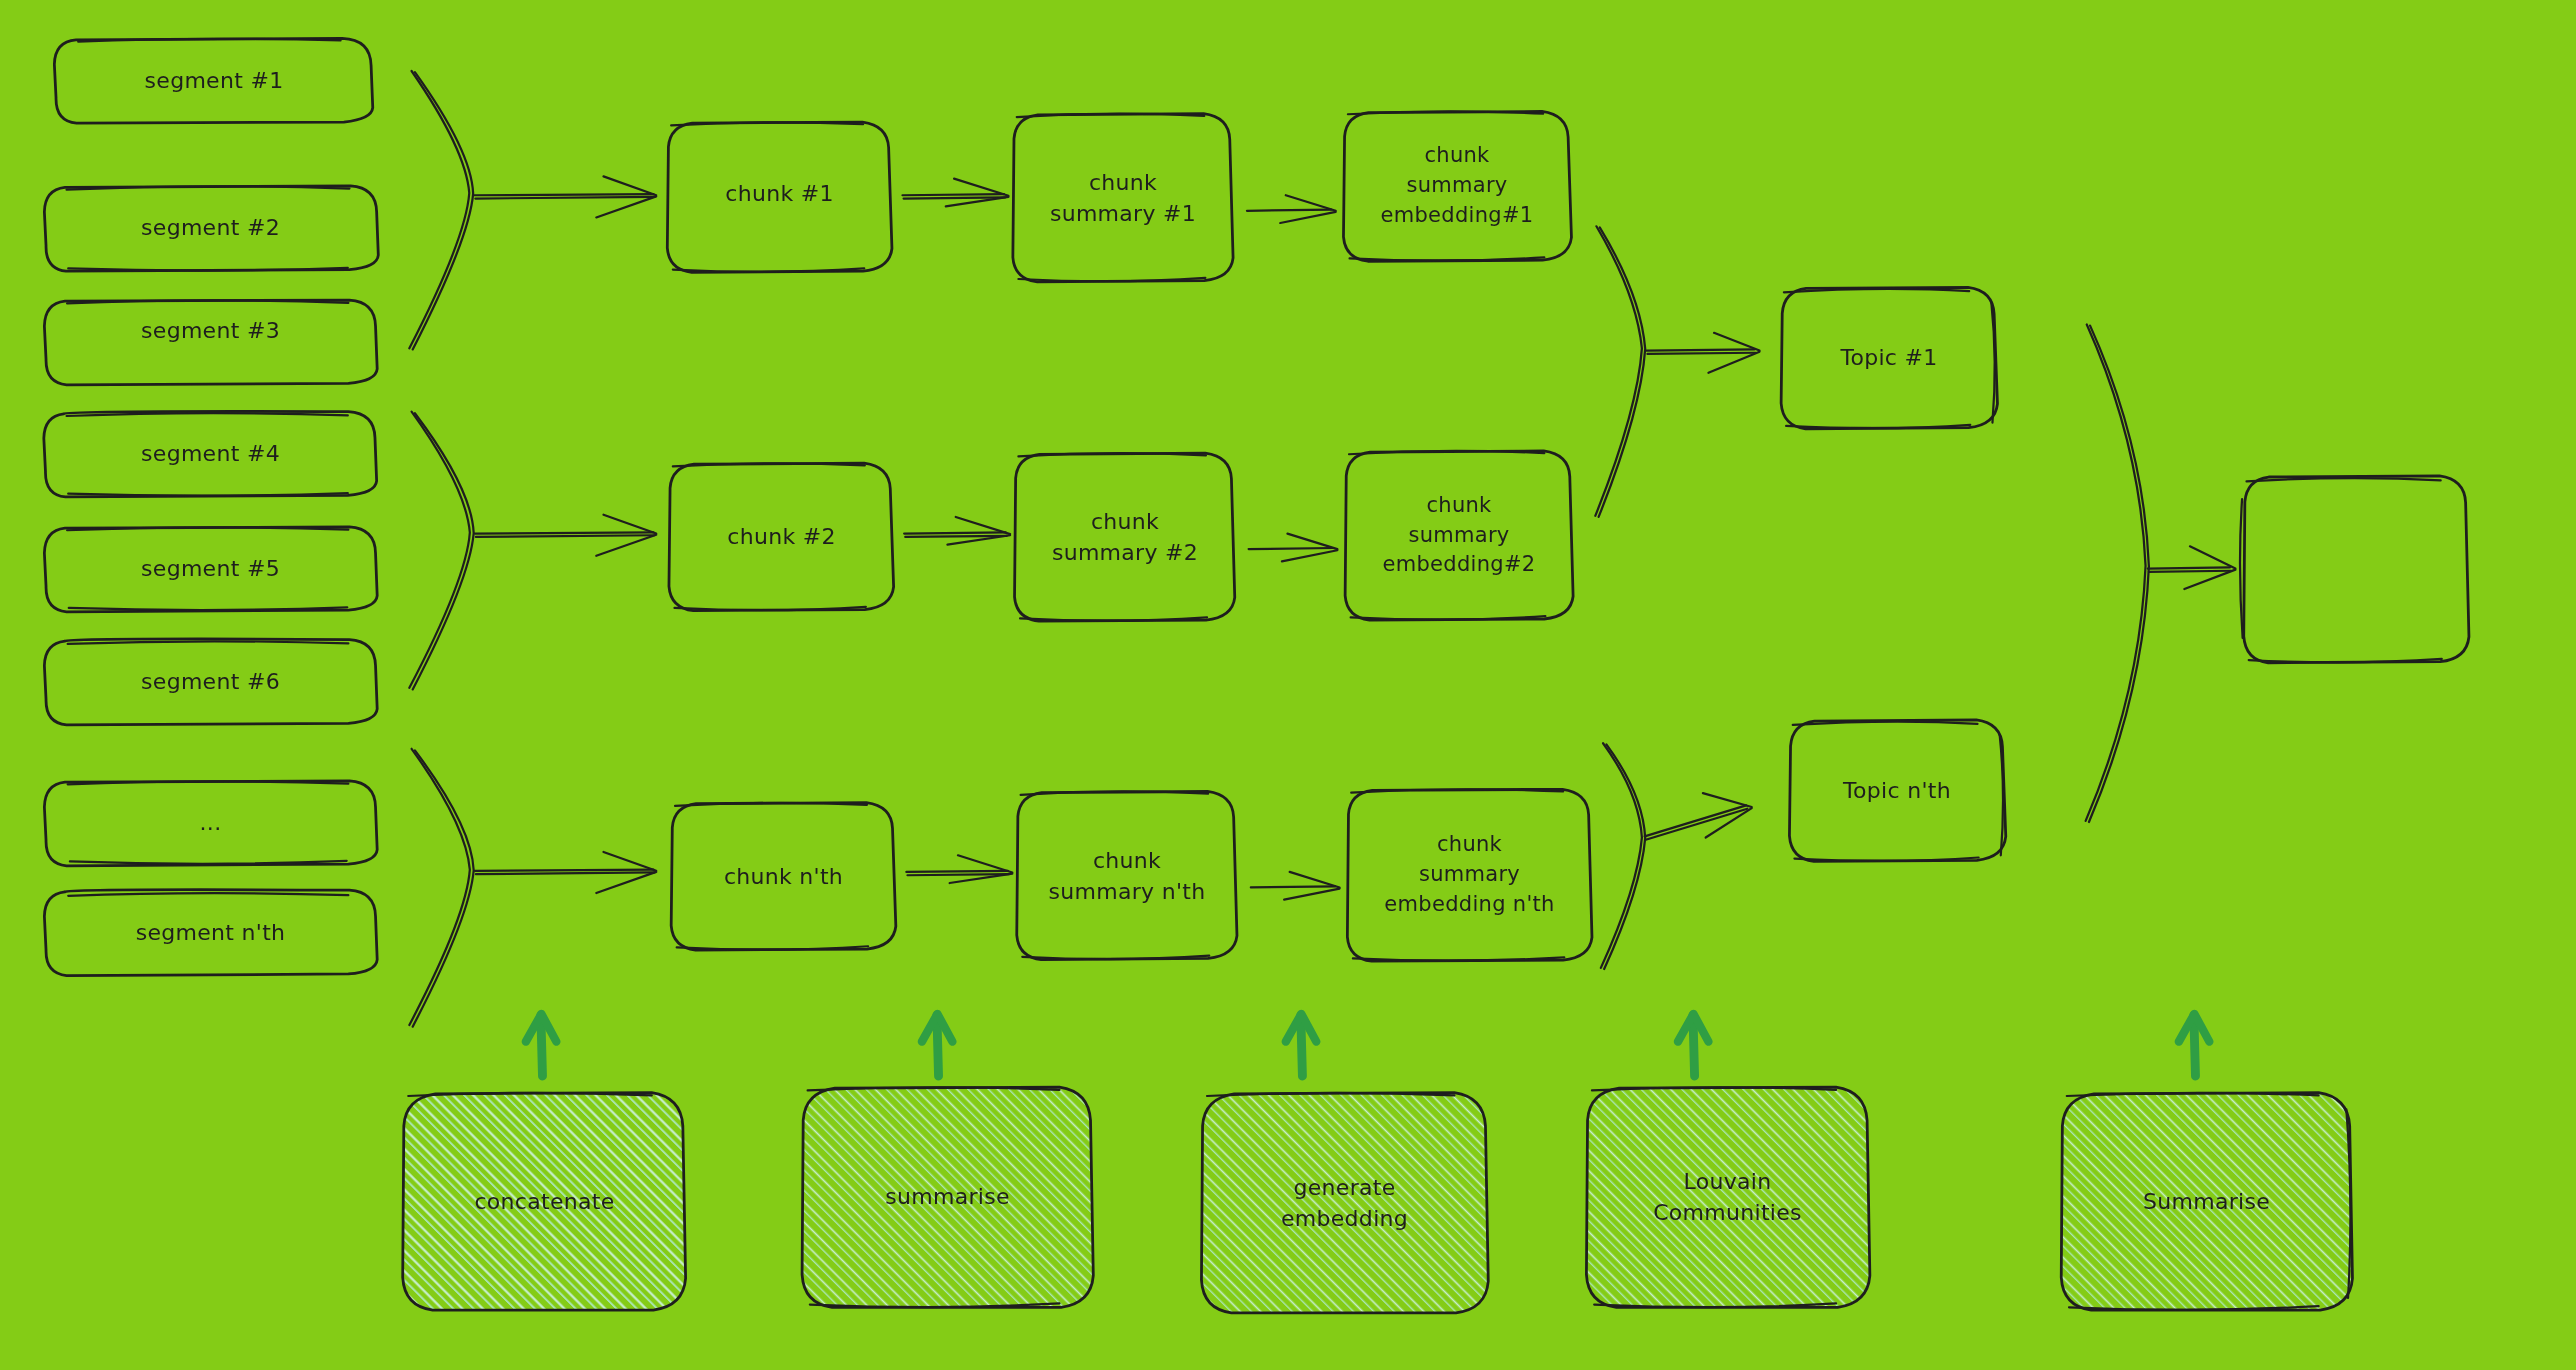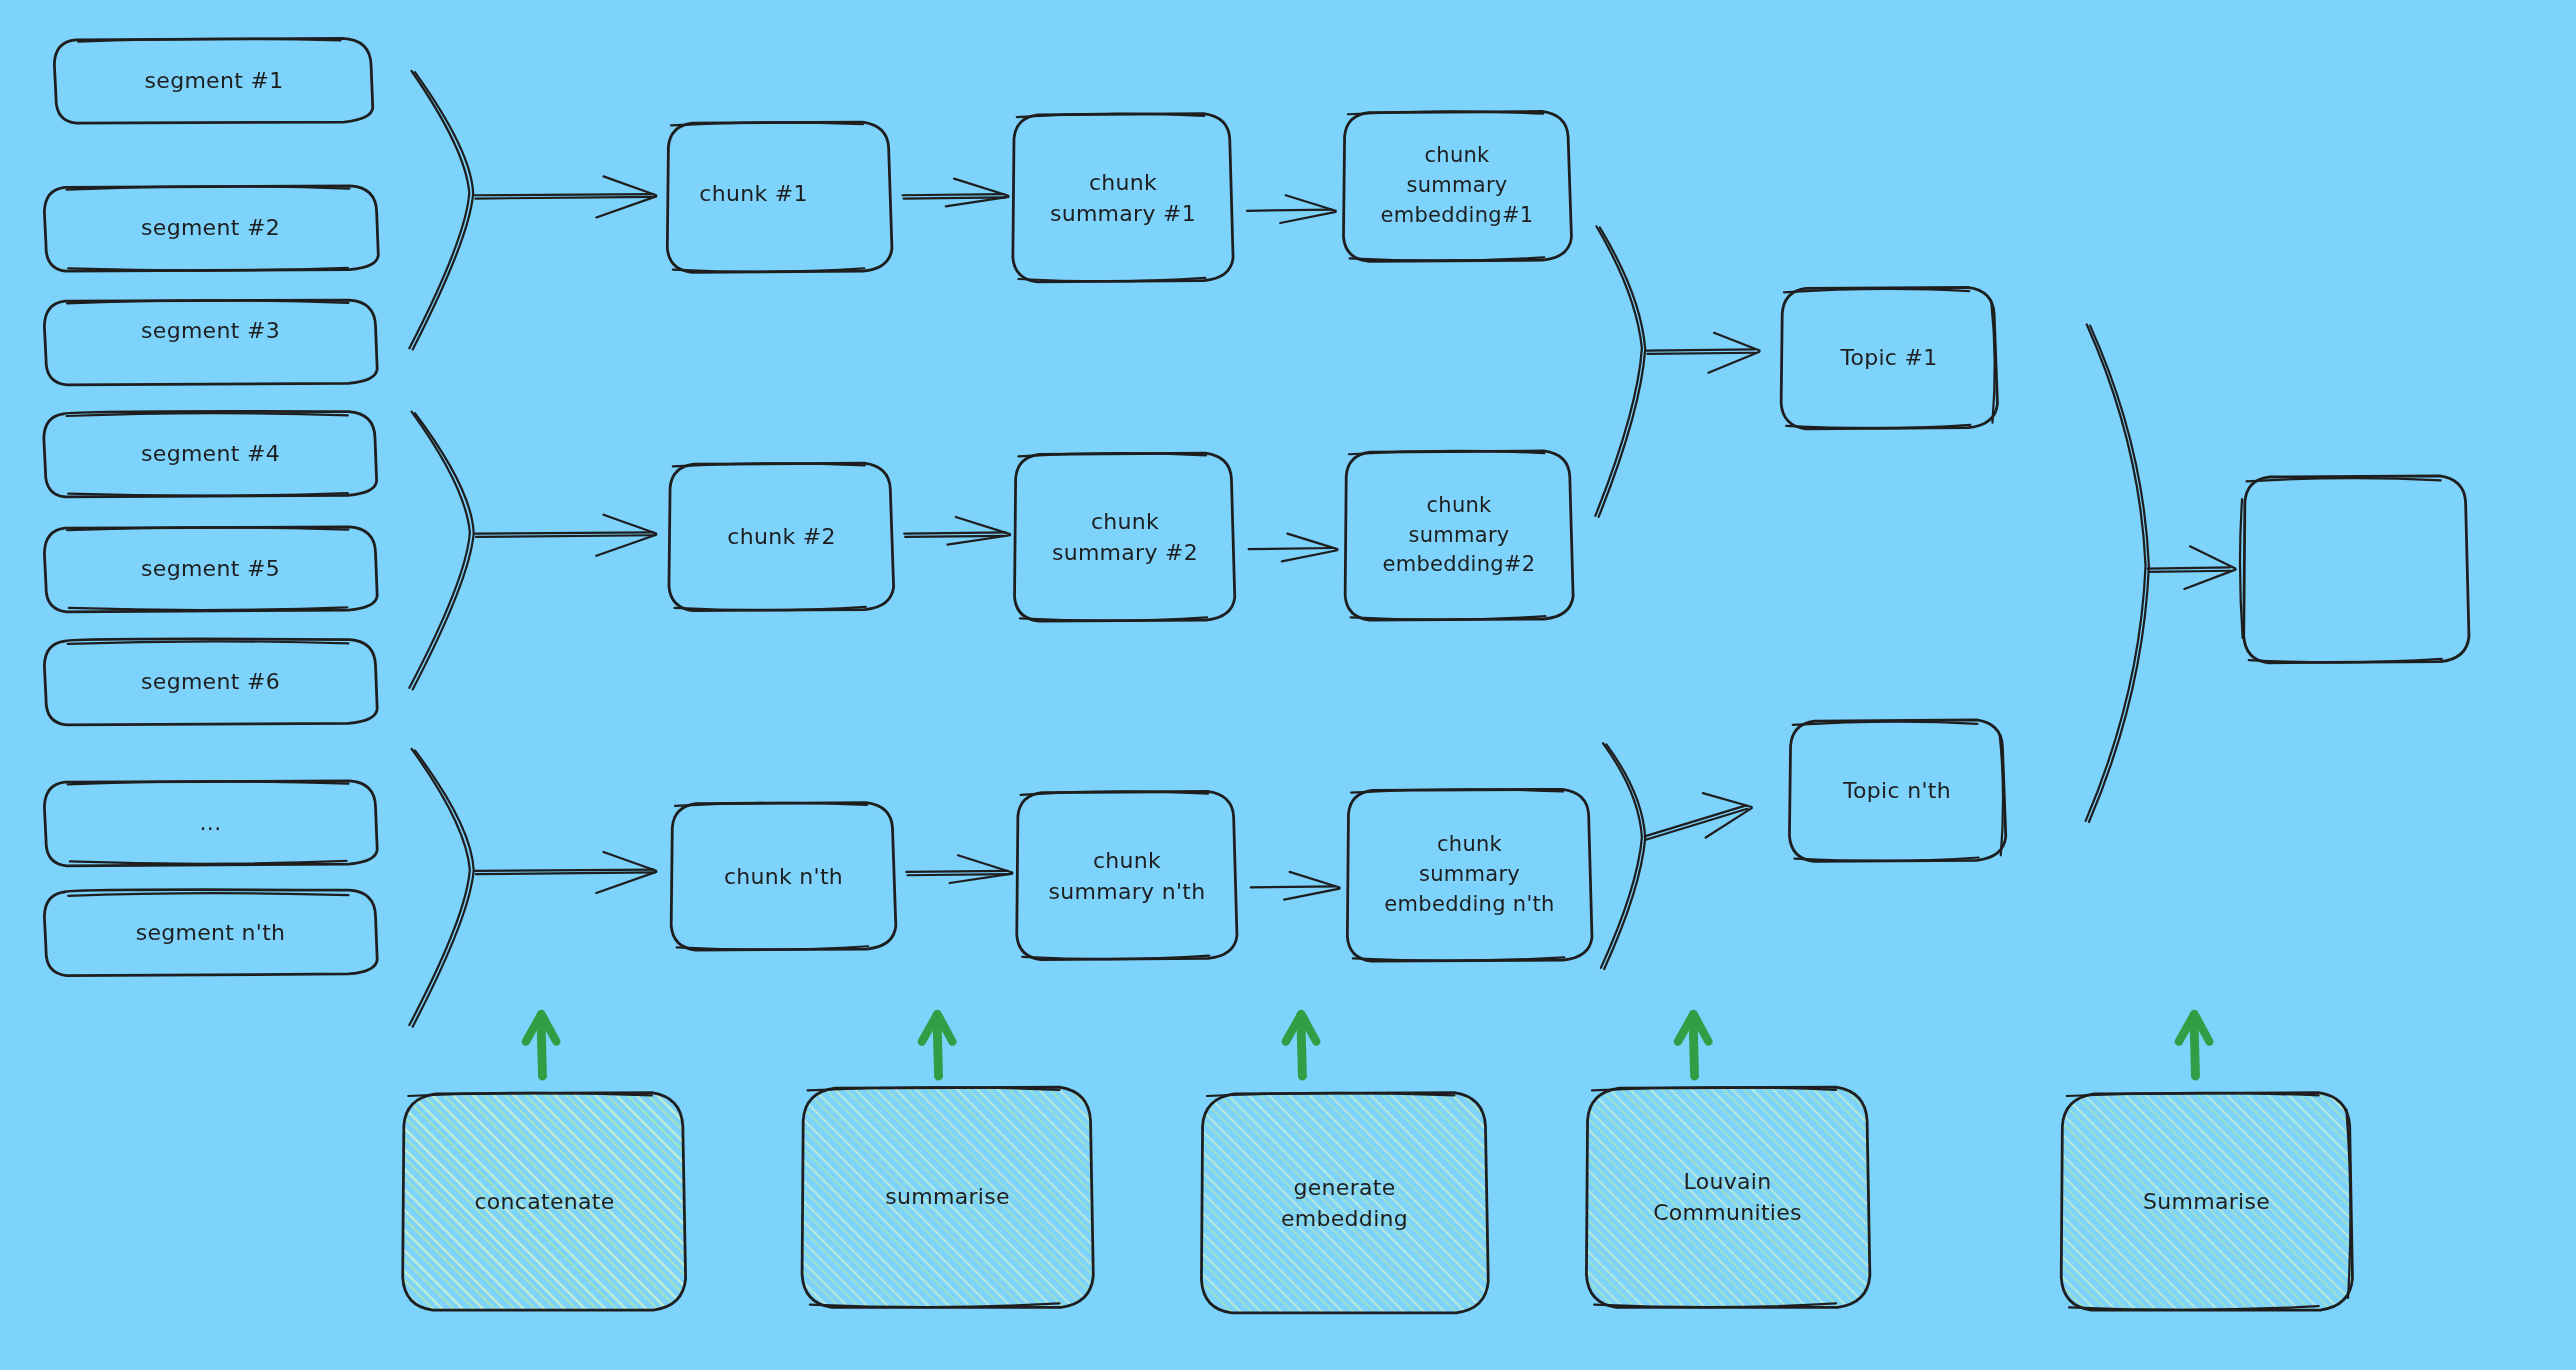--- a/index.html
+++ b/index.html
@@ -11,21 +11,21 @@
   body {
     width: 2576px;
     height: 1370px;
     overflow: hidden;
     font-family: "DejaVu Sans", sans-serif;
   }
   #canvas {
     position: relative;
     width: 2576px;
     height: 1370px;
-    background: #7dd3fc;
+    background: #84cc16;
   }
   svg.layer {
     position: absolute;
     top: 0;
     left: 0;
     width: 2576px;
     height: 1370px;
     overflow: visible;
   }
   .sketch-stroke {
@@ -333,21 +333,21 @@
   <div class="node-label" style="left:44px; top:640px; width:333px; height:84px;">
     <span>segment #6</span>
   </div>
   <div class="node-label" style="left:44px; top:781px; width:333px; height:84px;">
     <span>...</span>
   </div>
   <div class="node-label" style="left:44px; top:891px; width:333px; height:84px;">
     <span>segment n'th</span>
   </div>
 
-  <div class="node-label" style="left:641px; top:122px; width:225px; height:144px;">
+  <div class="node-label" style="left:667px; top:122px; width:225px; height:144px;">
     <span>chunk #1</span>
   </div>
   <div class="node-label" style="left:669px; top:463px; width:225px; height:148px;">
     <span>chunk #2</span>
   </div>
   <div class="node-label" style="left:671px; top:803px; width:225px; height:148px;">
     <span>chunk n'th</span>
   </div>
 
   <div class="node-label" style="left:1013px; top:114px; width:220px; height:168px;">

